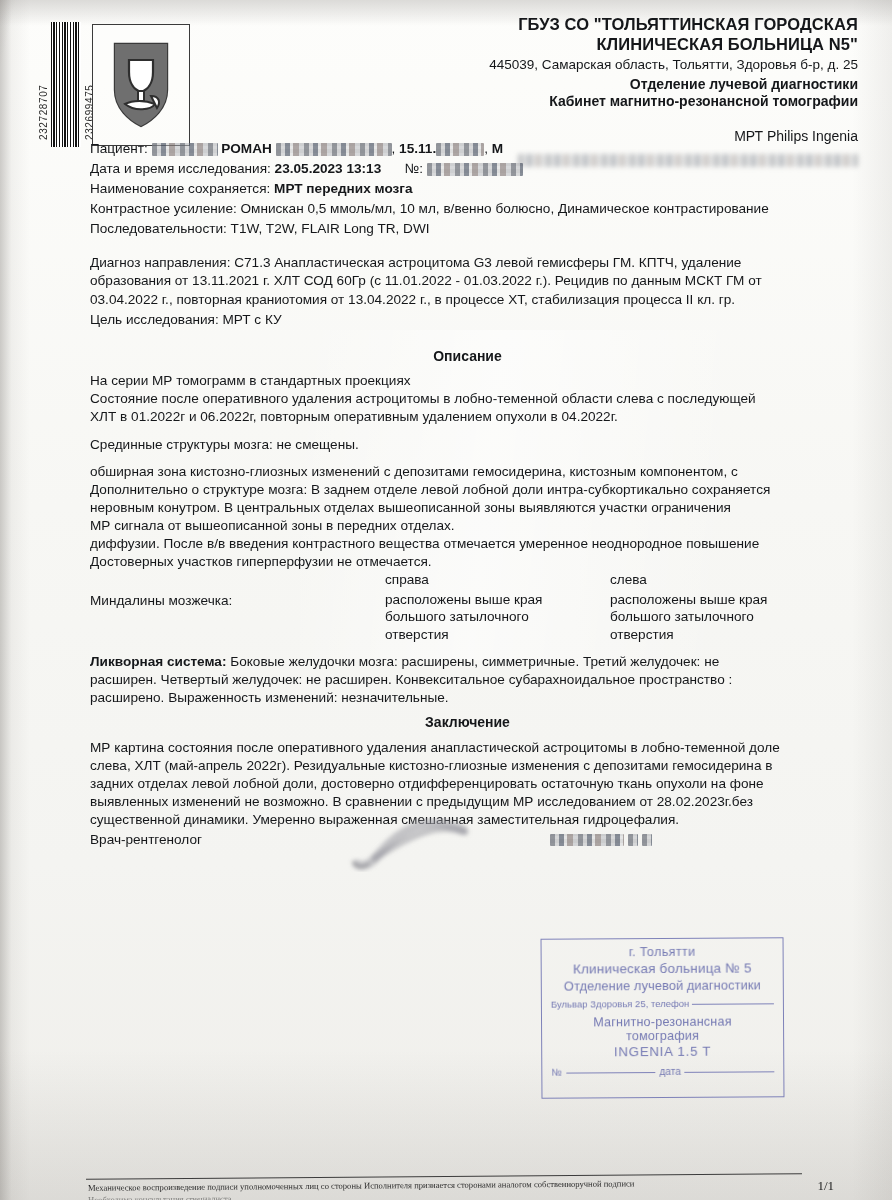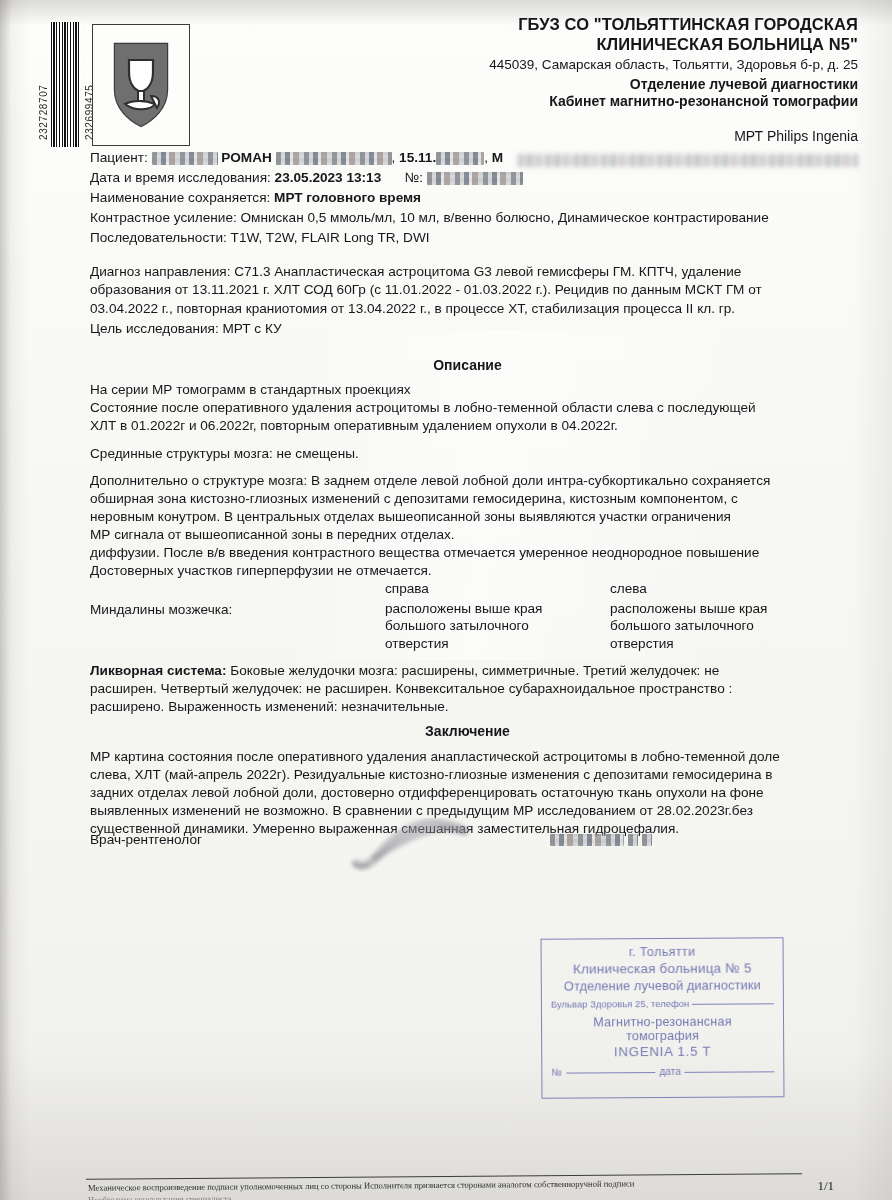--- a/index.html
+++ b/index.html
@@ -126,21 +126,21 @@
     filter: blur(0.7px);
     border-radius: 1px;
   }
   .redact.soft {
     filter: blur(2.4px);
     opacity: 0.55;
   }
 
   
   .body {
-    position: absolute; left: 90px; top: 149px; width: 755px;
+    position: absolute; left: 90px; top: 140px; width: 755px;
     font-size: 13.6px;
     line-height: 1.33;
   }
   .line { white-space: nowrap; }
   .b { font-weight: bold; }
   .para { margin-top: 9px; text-align: left; }
   .center-head {
     text-align: center; font-weight: bold; font-size: 14px;
     margin-top: 18px; margin-bottom: 7px;
   }
@@ -270,21 +270,21 @@
     <div class="line" style="margin-top:2px;">
       <span>Дата и время исследования:</span>
       <span class="b">23.05.2023 13:13</span>
       <span style="display:inline-block;width:16px;"></span>
       <span>№:</span>
       <span class="redact" style="width:96px;height:13px;"></span>
     </div>
 
     <div class="line" style="margin-top:2px;">
       <span>Наименование сохраняется:</span>
-      <span class="b">МРТ головного время</span>
+      <span class="b">МРТ передних мозга</span>
     </div>
 
     <div class="line" style="margin-top:2px;">
       <span>Контрастное усиление:</span>
       <span>Омнискан 0,5 ммоль/мл, 10 мл, в/венно болюсно, Динамическое контрастирование</span>
     </div>
 
     <div class="line" style="margin-top:2px;">
       <span>Последовательности:</span>
       <span>T1W, T2W, FLAIR Long TR, DWI</span>
@@ -306,22 +306,22 @@
 
     <div class="center-head">Описание</div>
 
     <div class="line">На серии МР томограмм в стандартных проекциях</div>
     <div class="line">Состояние после оперативного удаления астроцитомы  в лобно-теменной области слева с последующей</div>
     <div class="line">ХЛТ в 01.2022г и 06.2022г, повторным оперативным удалением  опухоли в 04.2022г.</div>
 
     <div class="para">Срединные структуры мозга: не смещены.</div>
 
     <div class="para">
+      <div class="line">обширная зона кистозно-глиозных изменений с депозитами гемосидерина,  кистозным компонентом, с</div>
       <div class="line">Дополнительно о структуре мозга: В заднем отделе левой лобной доли интра-субкортикально сохраняется</div>
-      <div class="line">обширная зона кистозно-глиозных изменений с депозитами гемосидерина,  кистозным компонентом, с</div>
       <div class="line">неровным конутром. В центральных отделах вышеописанной зоны выявляются участки ограничения</div>
       <div class="line">МР сигнала от вышеописанной зоны в передних отделах.</div>
       <div class="line">диффузии. После в/в введения контрастного вещества отмечается умеренное неоднородное повышение</div>
       <div class="line">Достоверных участков гиперперфузии не отмечается.</div>
     </div>
 
     <div class="tonsils">
       <div class="c-head"></div>
       <div class="c-head">справа</div>
       <div class="c-head">слева</div>

